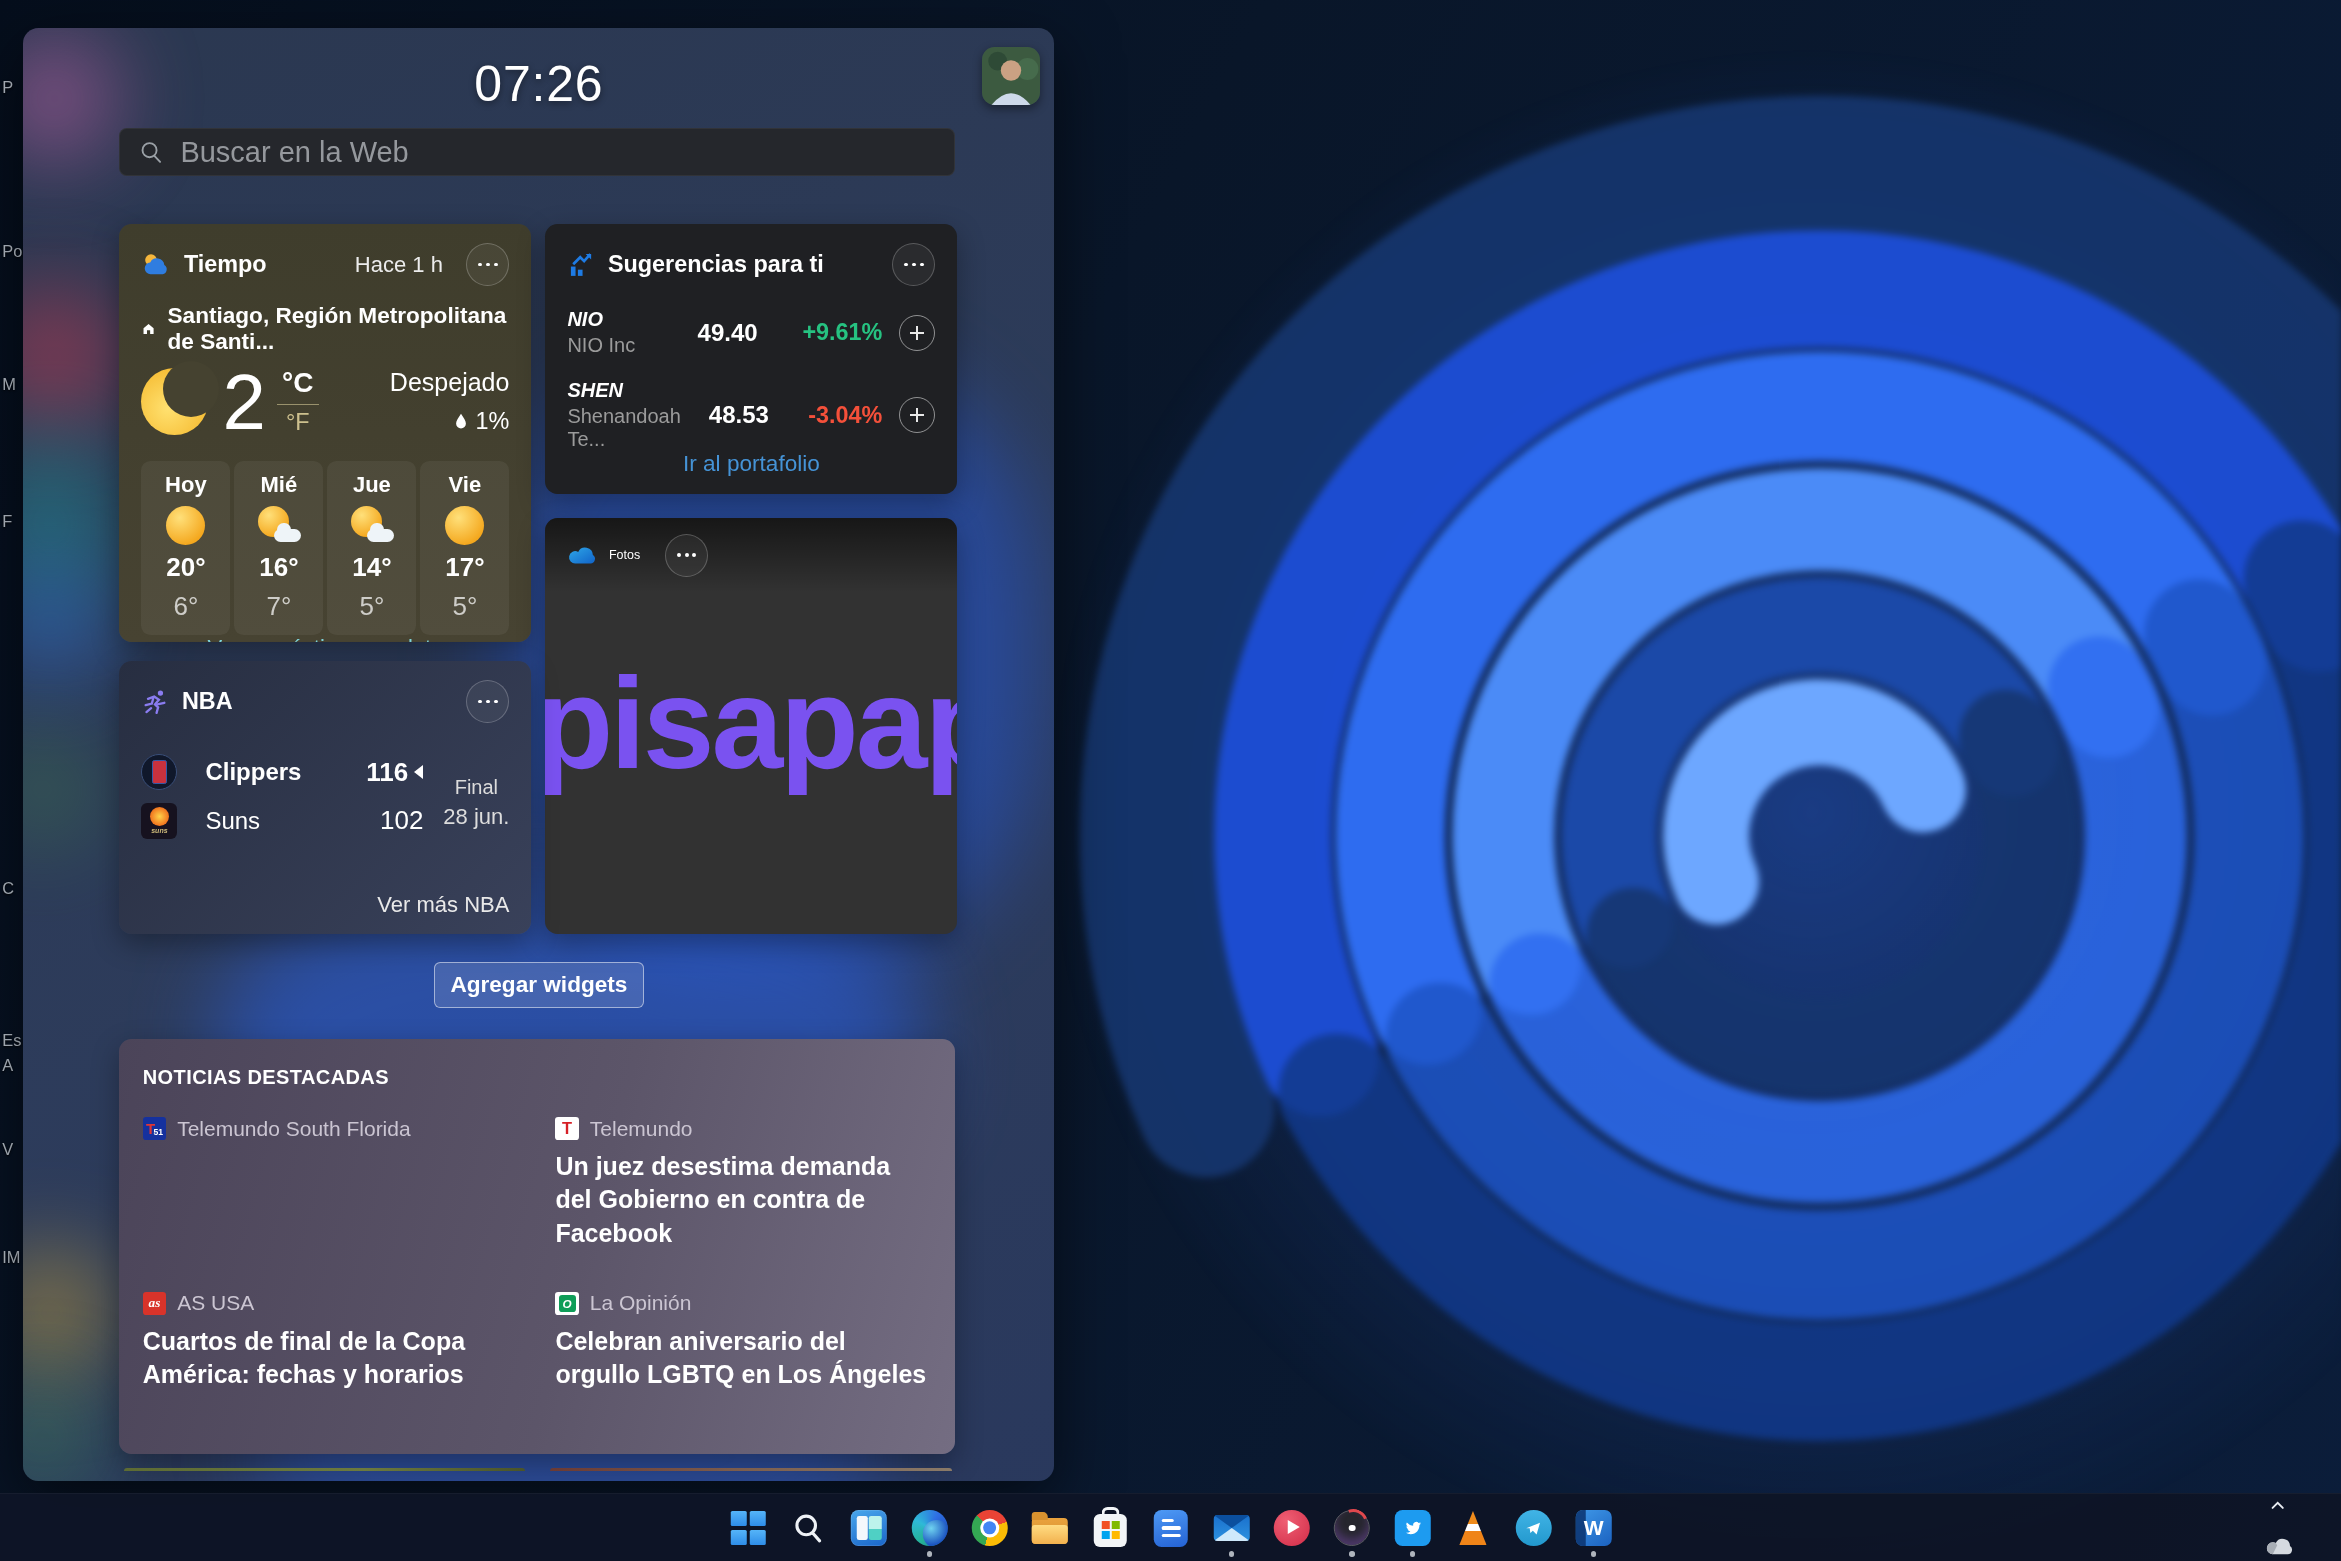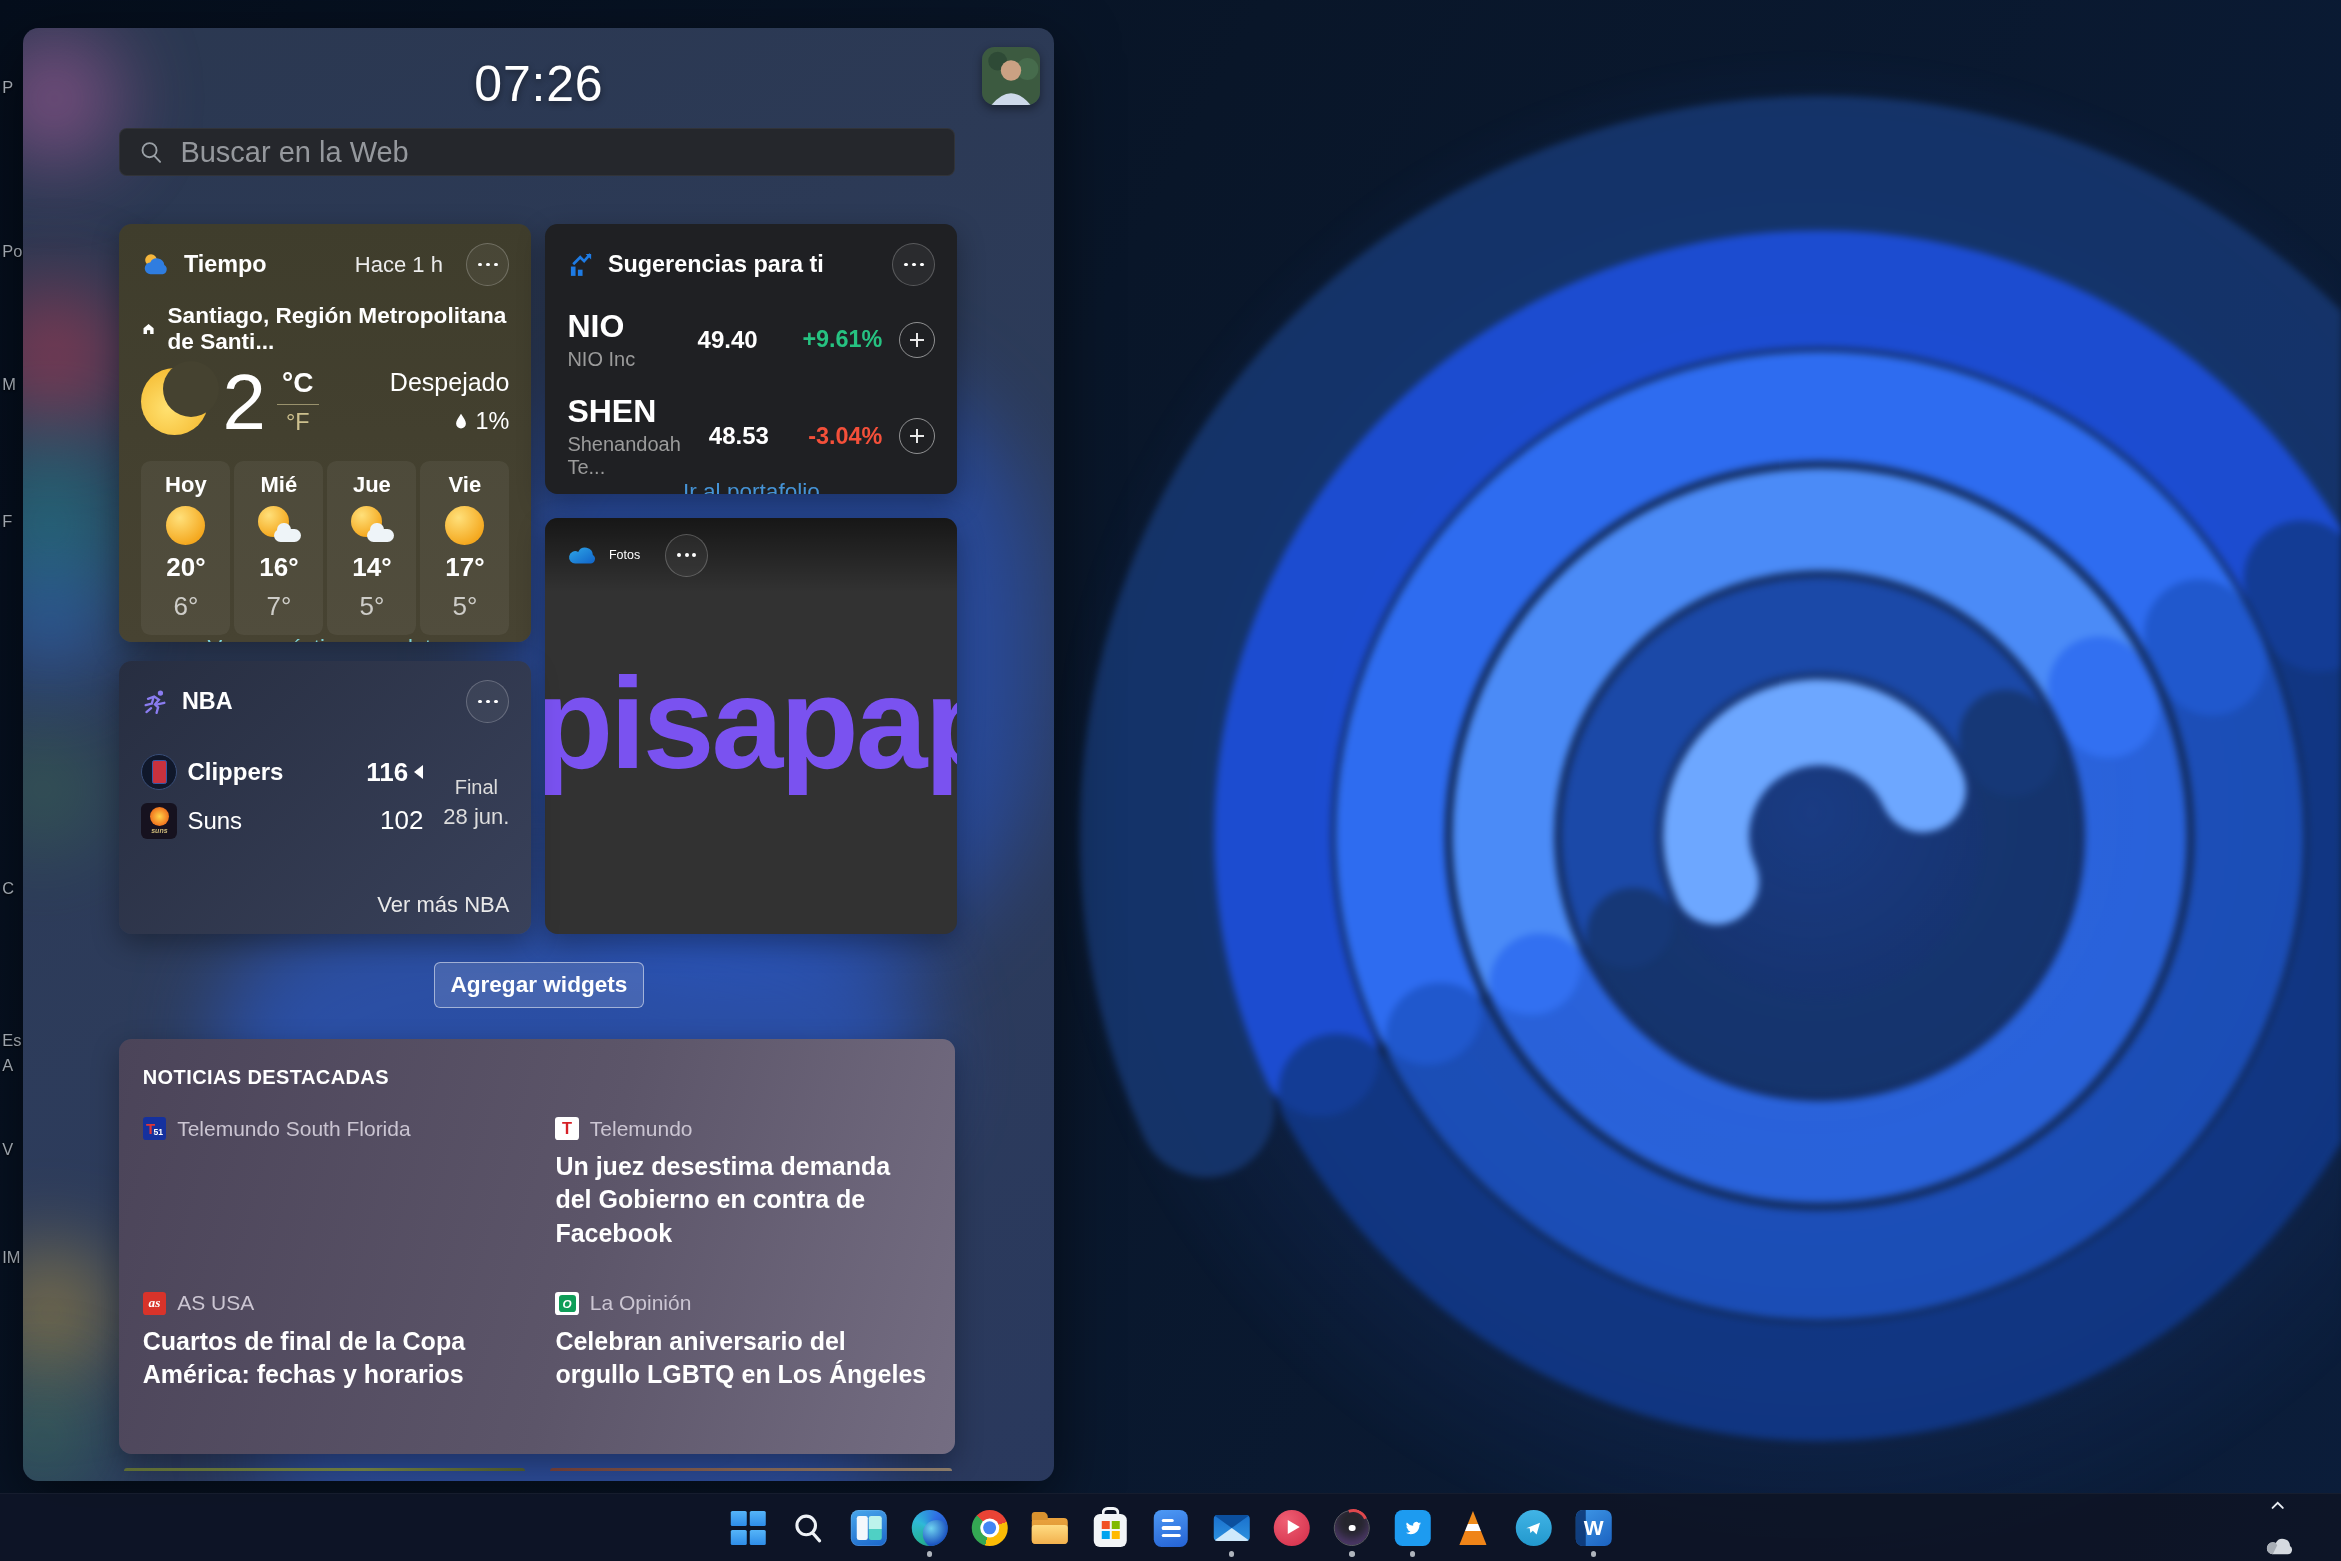--- a/index.html
+++ b/index.html
@@ -63,42 +63,42 @@
   .wi-sun{width:39px;height:39px;border-radius:50%;background:radial-gradient(circle at 35% 30%,#ffe07a,#f4a71d 75%);}
   .wi-partly{position:relative;width:44px;height:39px;}
   .wi-partly .s{position:absolute;left:1.6px;top:0;width:31px;height:31px;border-radius:50%;
     background:radial-gradient(circle at 35% 30%,#ffe07a,#f4a71d 75%);}
   .wi-partly .c{position:absolute;right:0;bottom:3.1px;width:26.6px;height:12.5px;border-radius:7.8px;background:#eef4f8;}
   .wi-partly .c::before{content:'';position:absolute;left:3.1px;top:-6.2px;width:13.3px;height:13.3px;border-radius:50%;background:#eef4f8;}
   .wlink{margin-top:auto;text-align:center;font-size:22px;color:#7fd4da;cursor:pointer;}
   
   .stocks{left:426px;top:0;width:412px;height:270px;padding:19px 22px 17px;background:#1f2023;}
   .srow{display:flex;align-items:center;margin-top:22px;}
-  .srow .sym{font-size:32px;font-weight:700;}
+  .srow .sym{font-size:20px;font-weight:700;font-style:italic;}
   .srow .nm{font-size:20px;color:#9b9b9b;margin-top:3.1px;}
   .srow .price{font-size:24px;font-weight:700;margin-left:auto;}
   .srow .chg{width:117px;text-align:right;font-size:23.4px;font-weight:600;margin-left:7.8px;}
   .chg.up{color:#26c281;} .chg.down{color:#f4503a;}
   .plus{width:34px;height:34px;border-radius:50%;border:1.6px solid rgba(255,255,255,.5);
     position:relative;margin-left:17px;flex:none;cursor:pointer;}
   .plus::before,.plus::after{content:'';position:absolute;background:#e8e8e8;left:50%;top:50%;}
   .plus::before{width:14px;height:2px;transform:translate(-50%,-50%);}
   .plus::after{width:2px;height:14px;transform:translate(-50%,-50%);}
   .slink{margin-top:auto;text-align:center;font-size:22.6px;color:#4593d6;cursor:pointer;}
   
   .fotos{left:426px;top:294px;width:412px;height:416px;background:#323232;padding:0;}
   .fotos .hdr{position:absolute;left:0;right:0;top:0;padding:15.6px 20px;display:flex;align-items:center;gap:12.5px;
     background:linear-gradient(180deg,rgba(0,0,0,.55),rgba(0,0,0,0));z-index:2;}
   .phototext{position:absolute;left:-11px;top:131px;font-size:129px;font-weight:700;
     letter-spacing:-3.1px;color:#7a52f0;white-space:nowrap;}
   
   .nba{left:0;top:437px;width:412px;height:273px;padding:19px 22px 15.6px;
     background:linear-gradient(135deg,#272e41,#39415a);}
   .game{position:relative;margin-top:31px;}
-  .trow{display:flex;align-items:center;gap:10px;margin-bottom:12.5px;}
+  .trow{display:flex;align-items:center;gap:28px;margin-bottom:12.5px;}
   .tname{font-size:24px;}
   .tname.b{font-weight:700;}
   .tscore{margin-left:auto;margin-right:86px;font-size:26px;display:flex;align-items:center;gap:6.2px;}
   .tscore.b{font-weight:700;}
   .wmark{width:0;height:0;border-top:7px solid transparent;border-bottom:7px solid transparent;border-right:9.4px solid #fff;}
   .gstatus{position:absolute;right:0;top:22px;text-align:center;color:#dcdcdc;}
   .gstatus .f{font-size:20px;} .gstatus .d{font-size:22px;margin-top:4.7px;}
   .clip-logo{width:36px;height:36px;border-radius:50%;border:1.6px solid #3a4f79;box-sizing:border-box;
     background:#10182b;display:flex;align-items:center;justify-content:center;flex:none;}
   .clip-logo i{width:12.5px;height:22px;background:#c8313e;border:1.6px solid #3458a8;border-radius:2.3px;}

